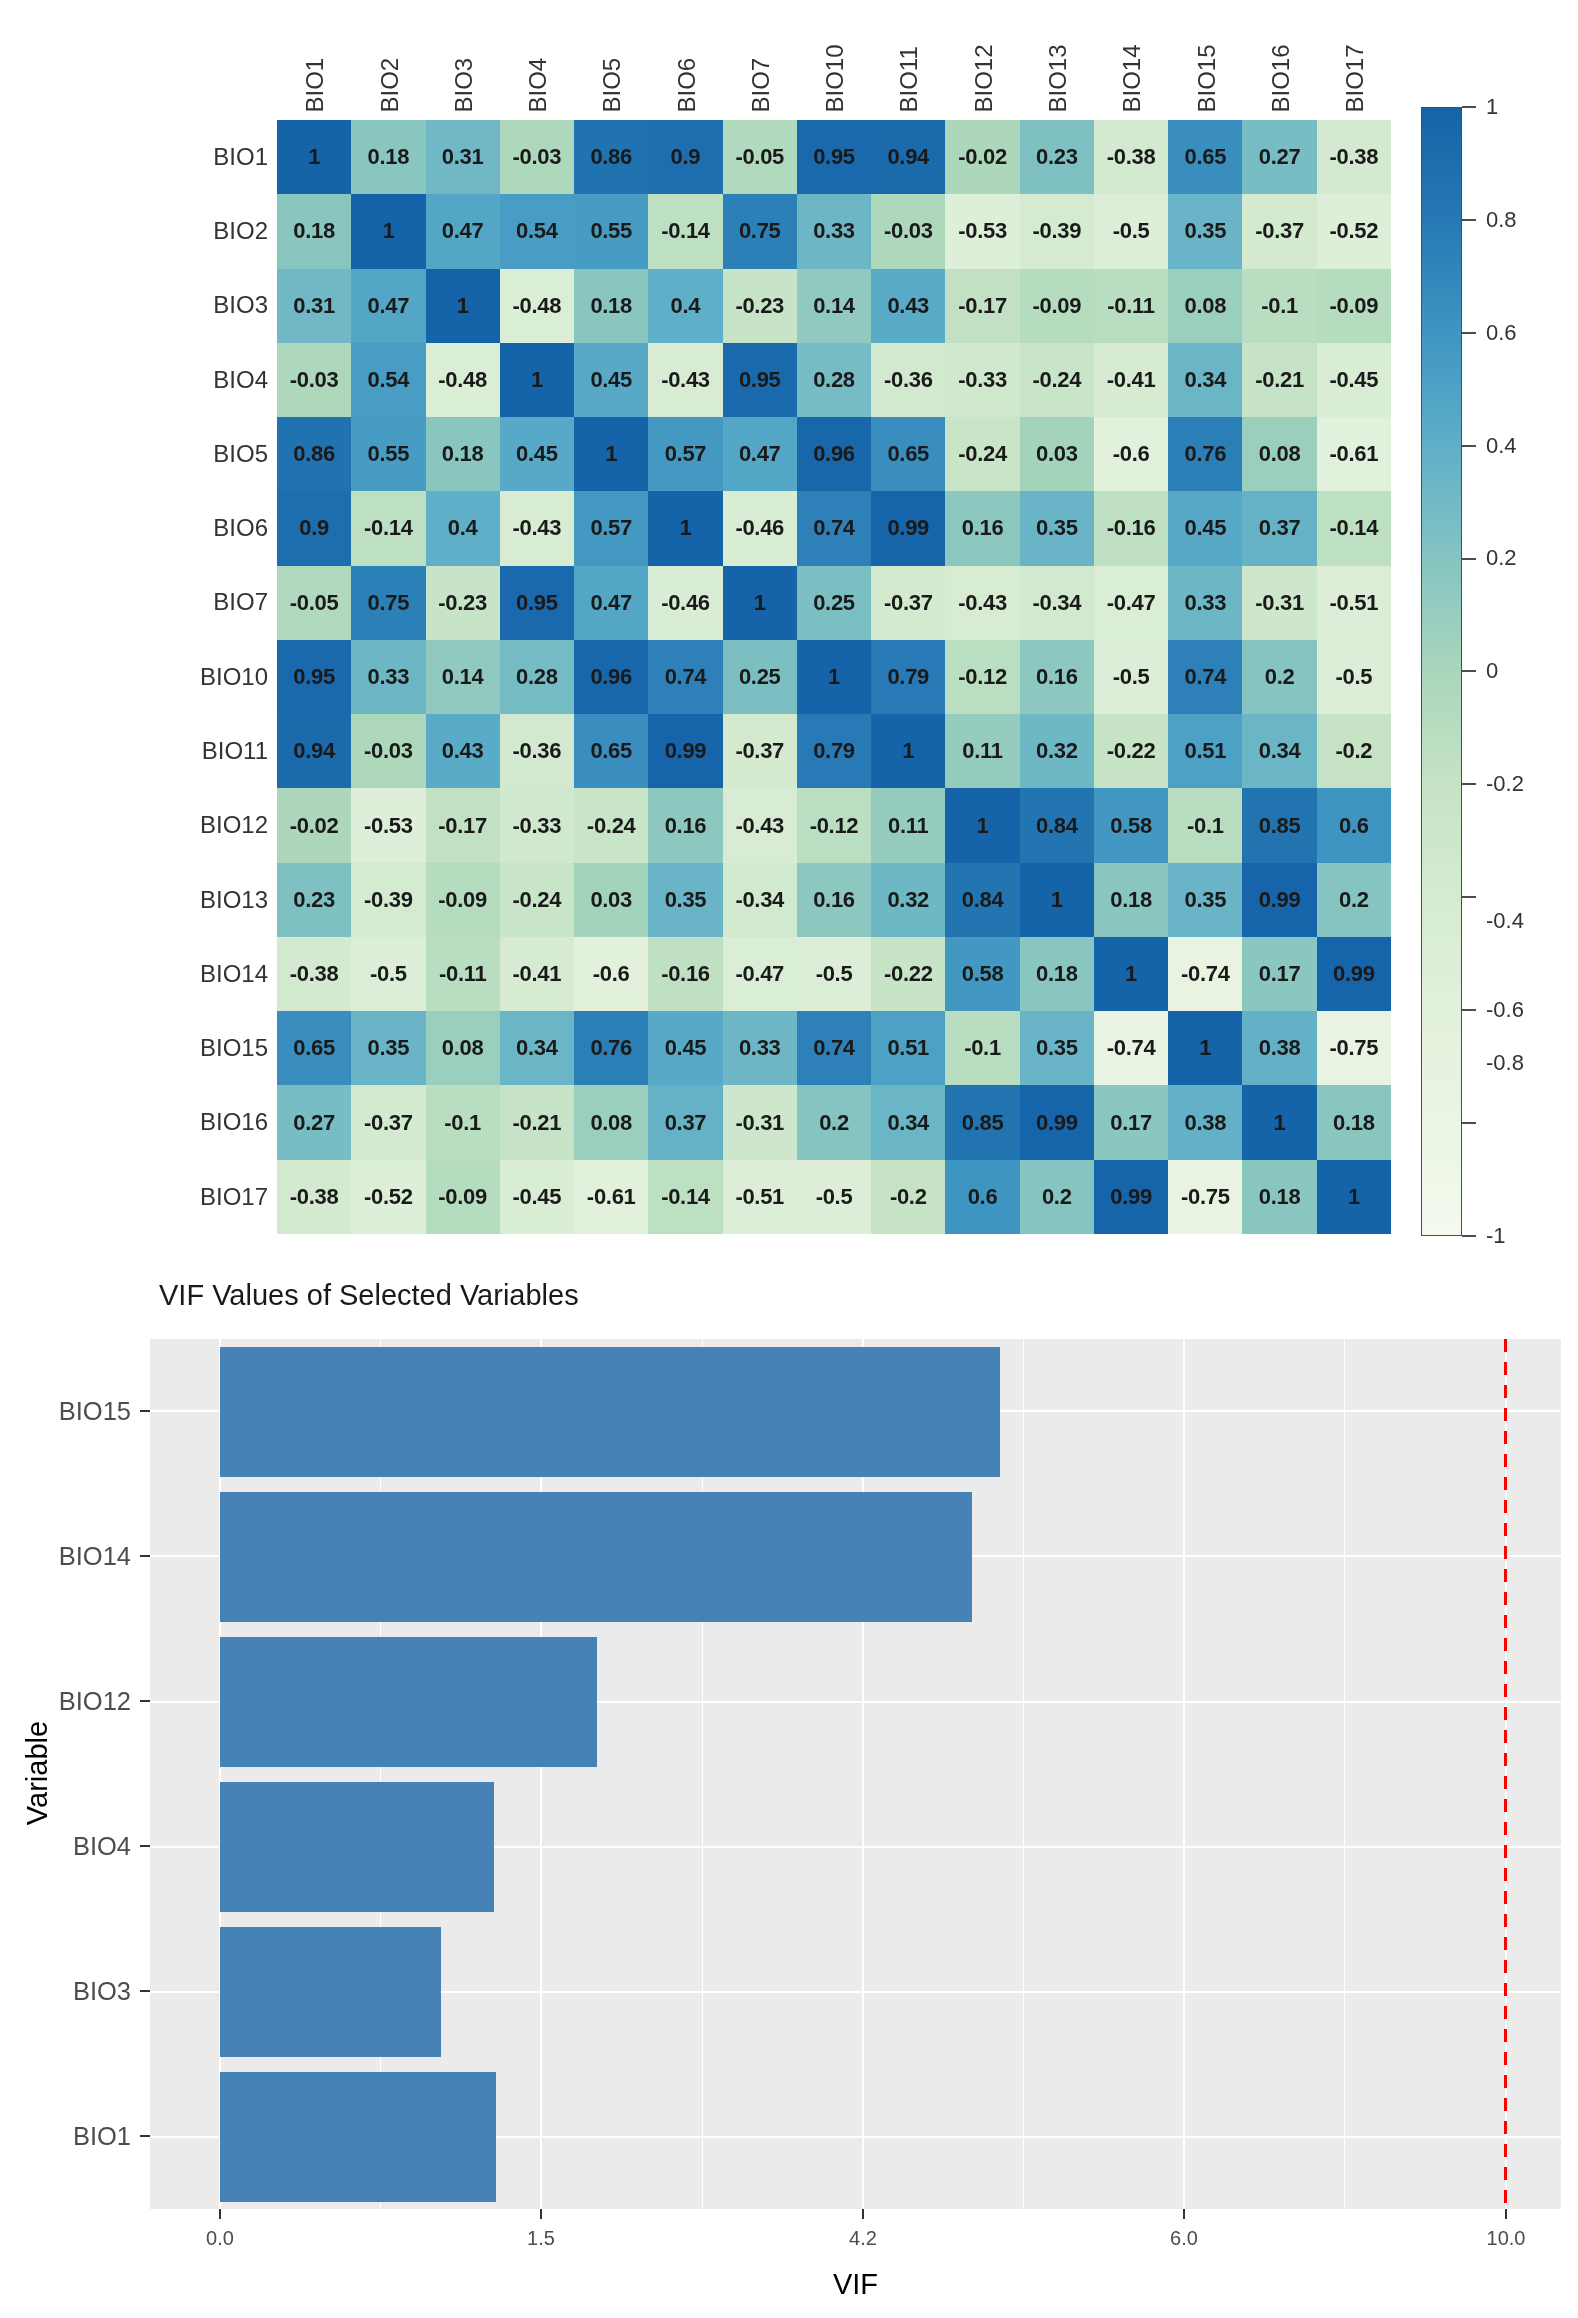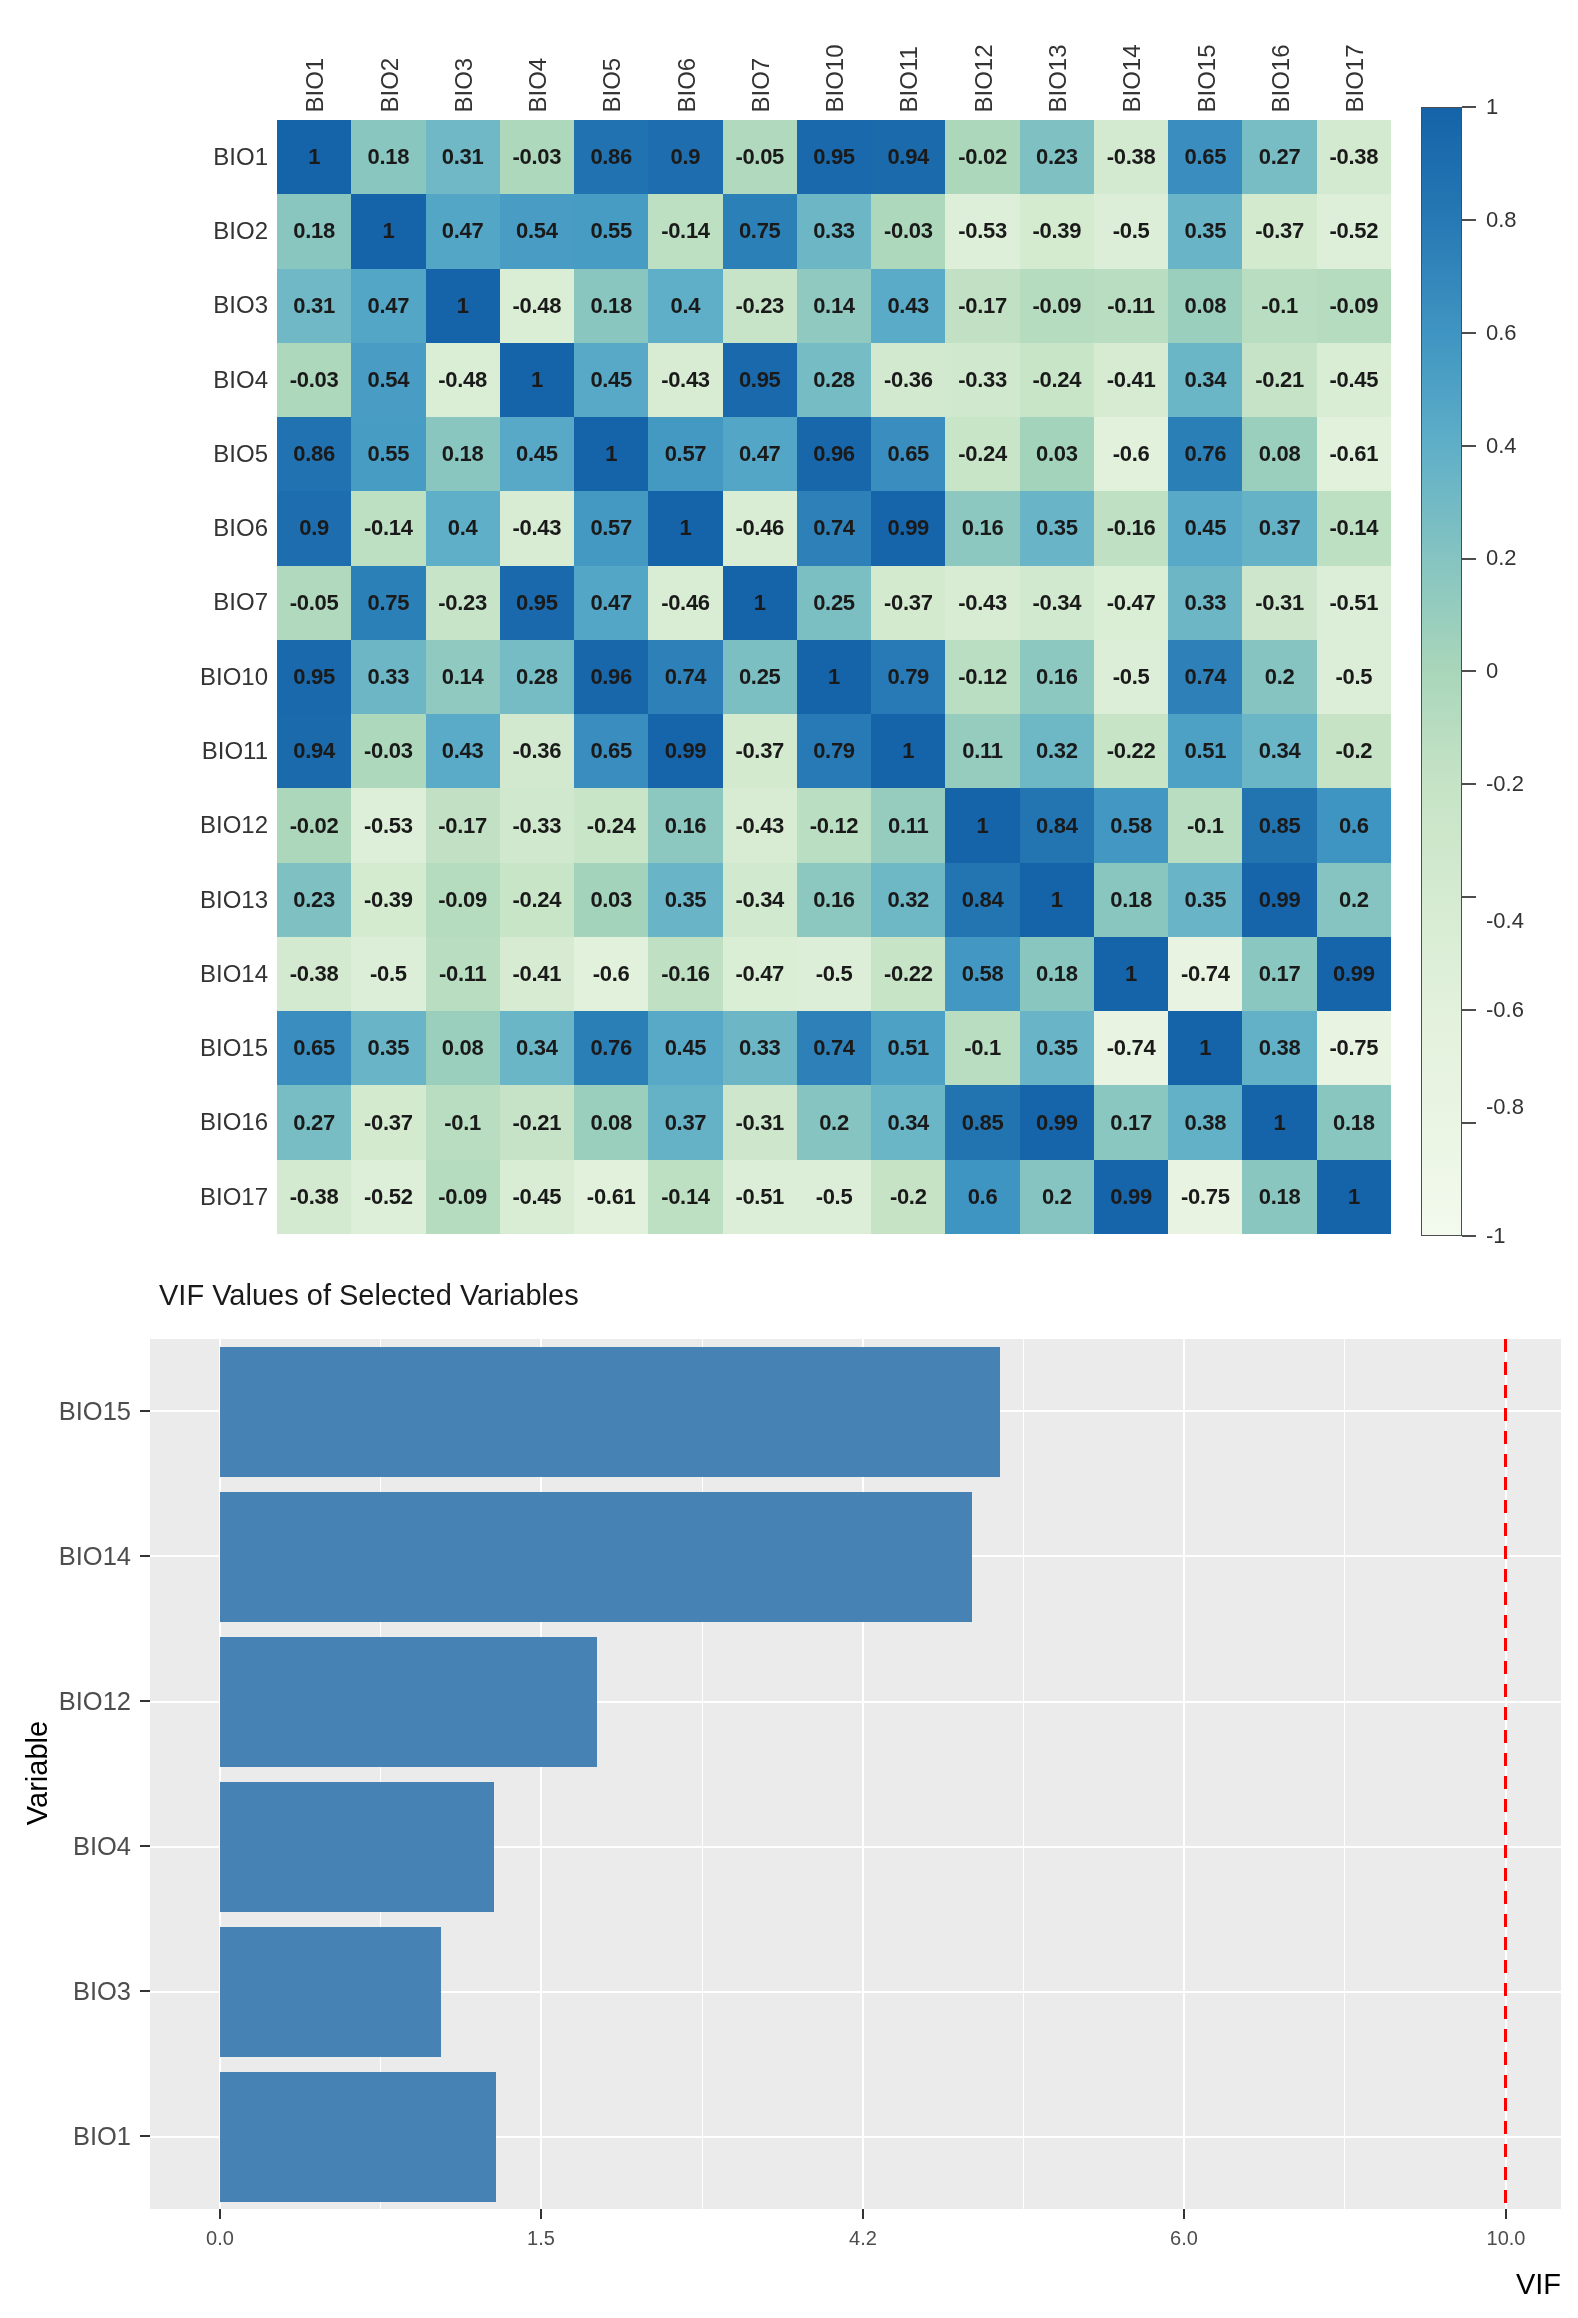--- a/index.html
+++ b/index.html
@@ -72,21 +72,21 @@
     position:absolute;left:0;width:131px;height:31px;line-height:31px;
     text-align:right;font-size:25.5px;color:#4d4d4d;white-space:nowrap;
   }
   .x-tick{position:absolute;width:1.9px;height:10.2px;background:#333333;}
   .x-tick-label{
     position:absolute;width:102px;text-align:center;
     font-size:20px;color:#4d4d4d;white-space:nowrap;
   }
   .vif-xlab{
     position:absolute;left:150px;width:1411px;top:2268px;
-    text-align:right;font-size:29px;color:#000000;
+    text-align:center;font-size:29px;color:#000000;
   }
   .vif-ylab{
     position:absolute;left:-59px;top:1757px;width:191px;height:32px;
     text-align:center;line-height:32px;
     font-size:29px;color:#000000;
     transform:rotate(-90deg);
   }
 </style>
 </head>
 <body>
@@ -370,21 +370,21 @@
           <div class="cb-tick-label" style="top: 451px;">0.2</div>
           <div class="cb-tick" style="top: 563px;"></div>
           <div class="cb-tick-label" style="top: 564px;">0</div>
           <div class="cb-tick" style="top: 676px;"></div>
           <div class="cb-tick-label" style="top: 677px;">-0.2</div>
           <div class="cb-tick" style="top: 789px;"></div>
           <div class="cb-tick-label" style="top: 814px;">-0.4</div>
           <div class="cb-tick" style="top: 902px;"></div>
           <div class="cb-tick-label" style="top: 903px;">-0.6</div>
           <div class="cb-tick" style="top: 1015px;"></div>
-          <div class="cb-tick-label" style="top: 1000px; text-align: right;">-0.8</div>
+          <div class="cb-tick-label" style="top: 956px; text-align: right;">-0.8</div>
           <div class="cb-tick" style="top: 1128px;"></div>
           <div class="cb-tick-label" style="top: 1129px;">-1</div>
         </div>
     </div>
   </section>
 
   <section>
     <div class="vif-title" style="color: rgb(26, 26, 26);">VIF Values of Selected Variables</div>
     <div id="vif-panel" style="background: rgb(235, 235, 235);">
         <div class="vgrid-minor" style="left: 230px; background: rgb(255, 255, 255);"></div>

